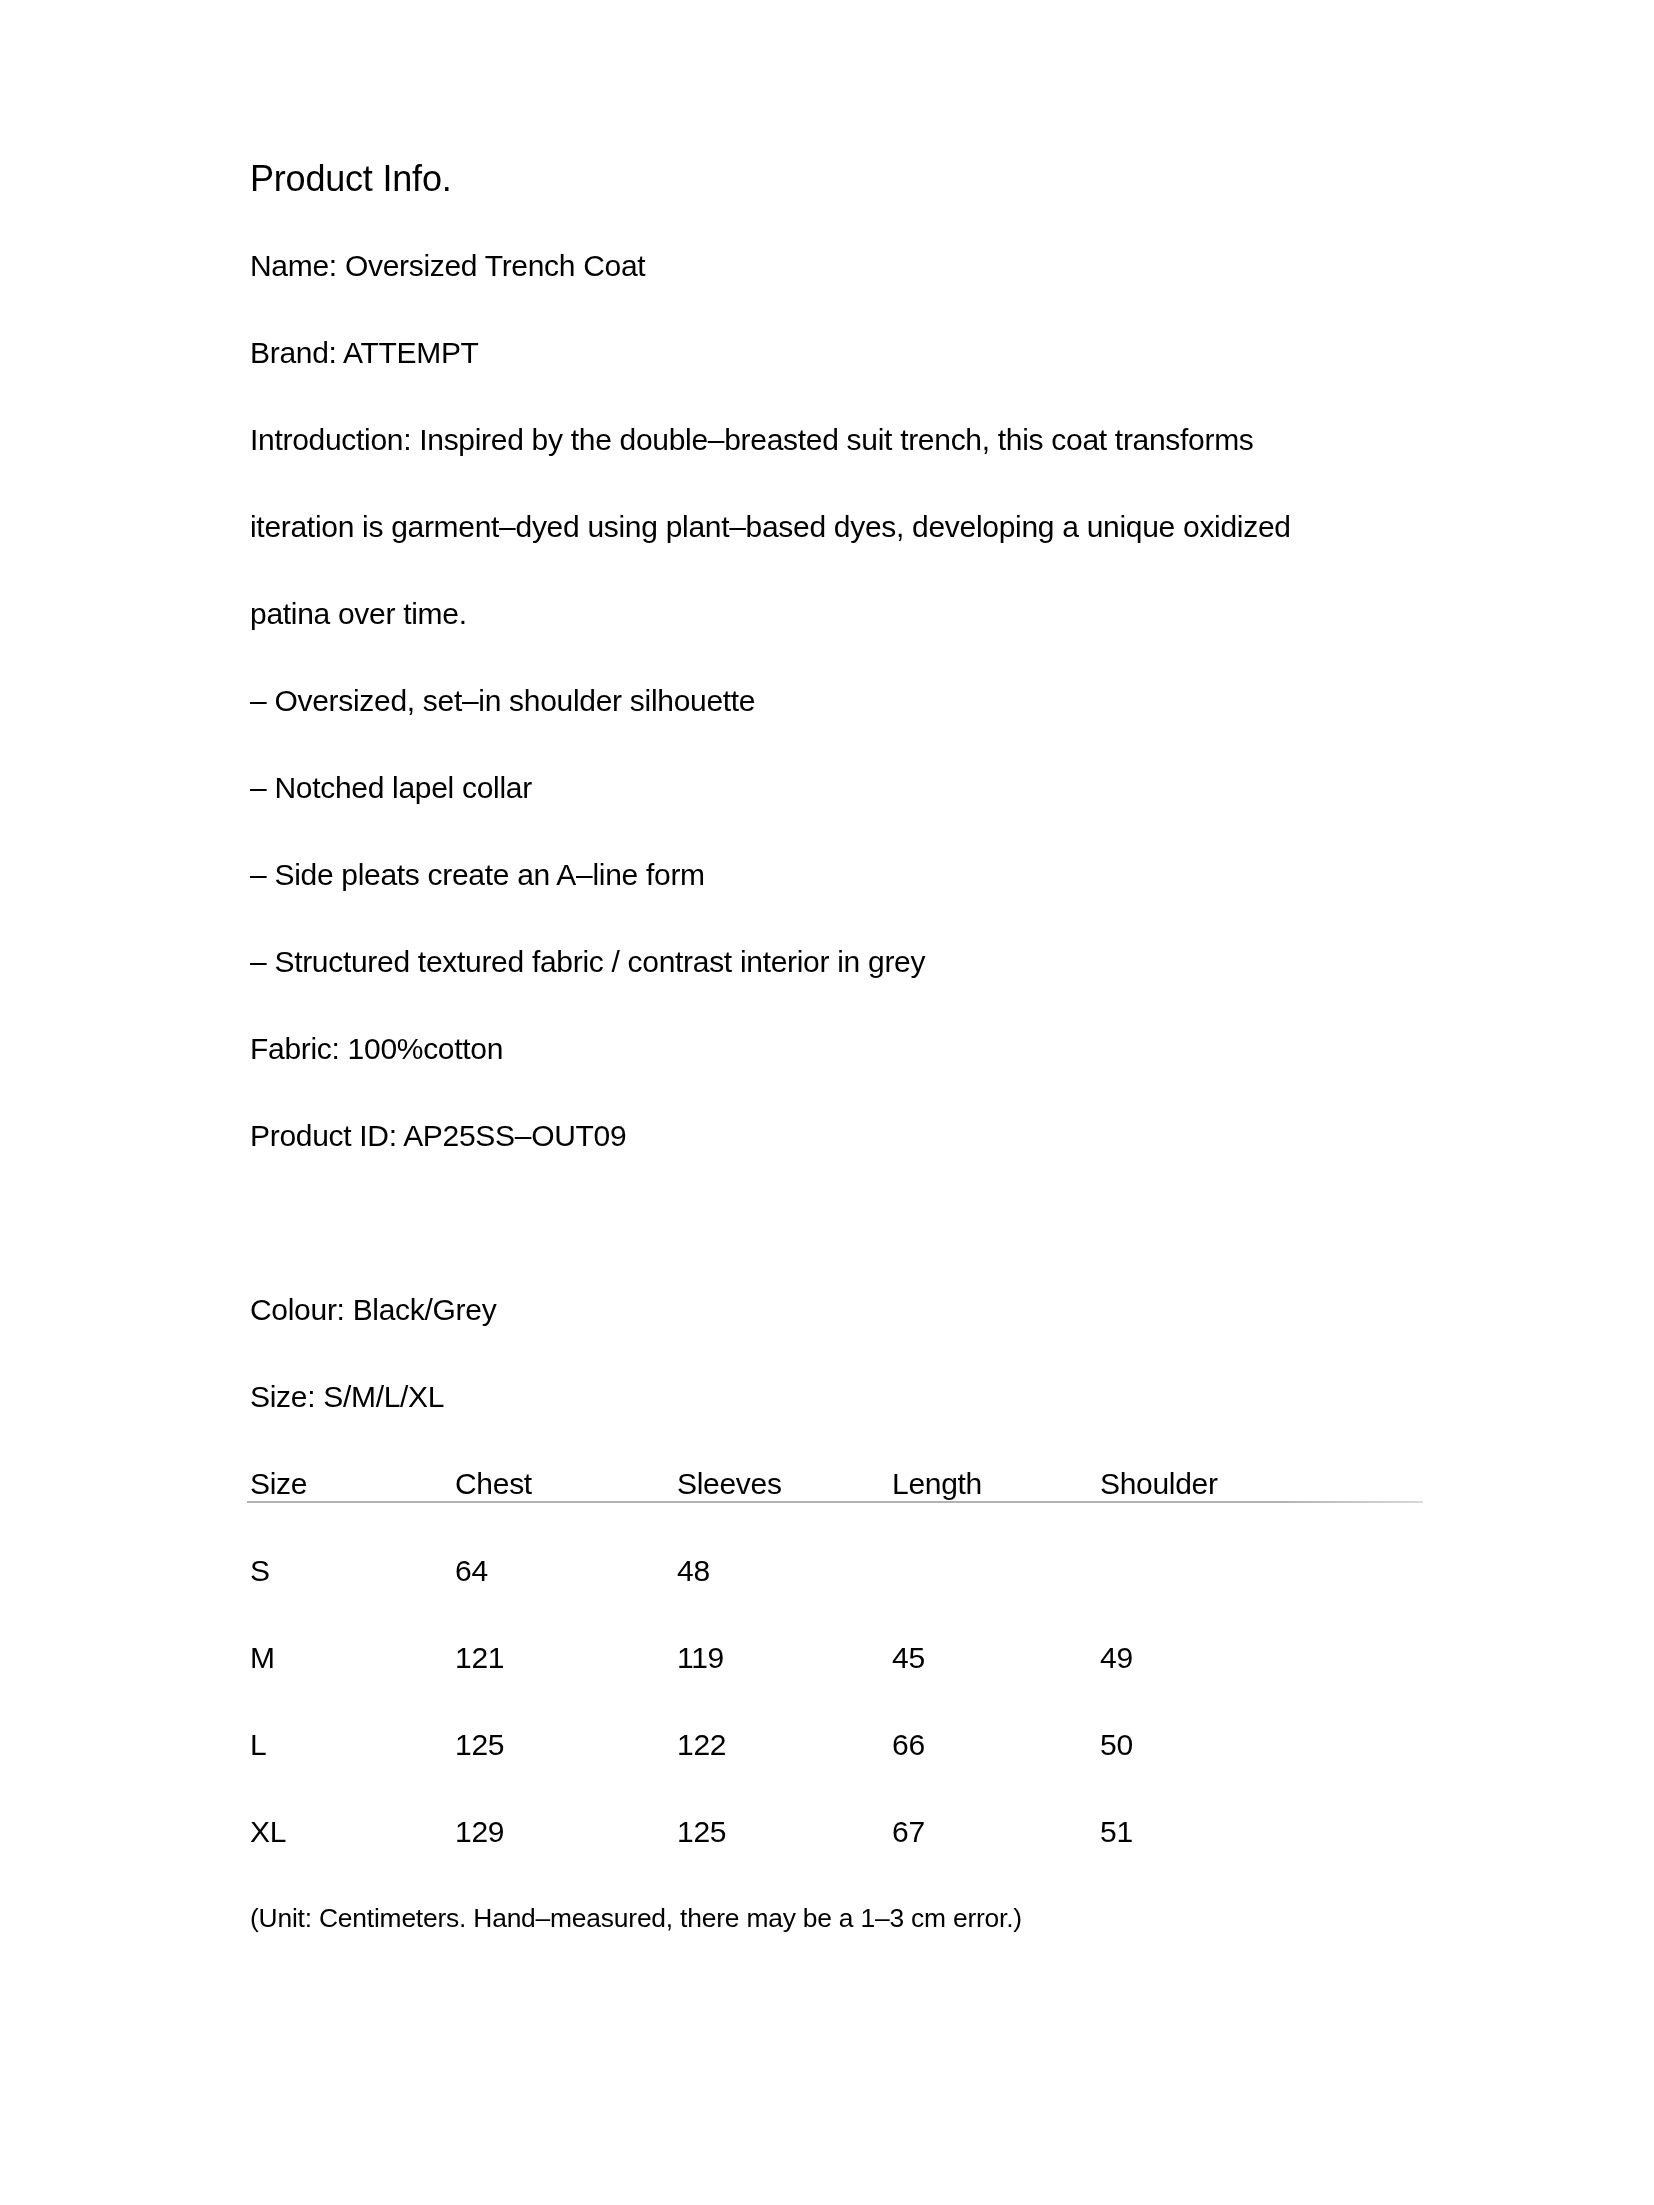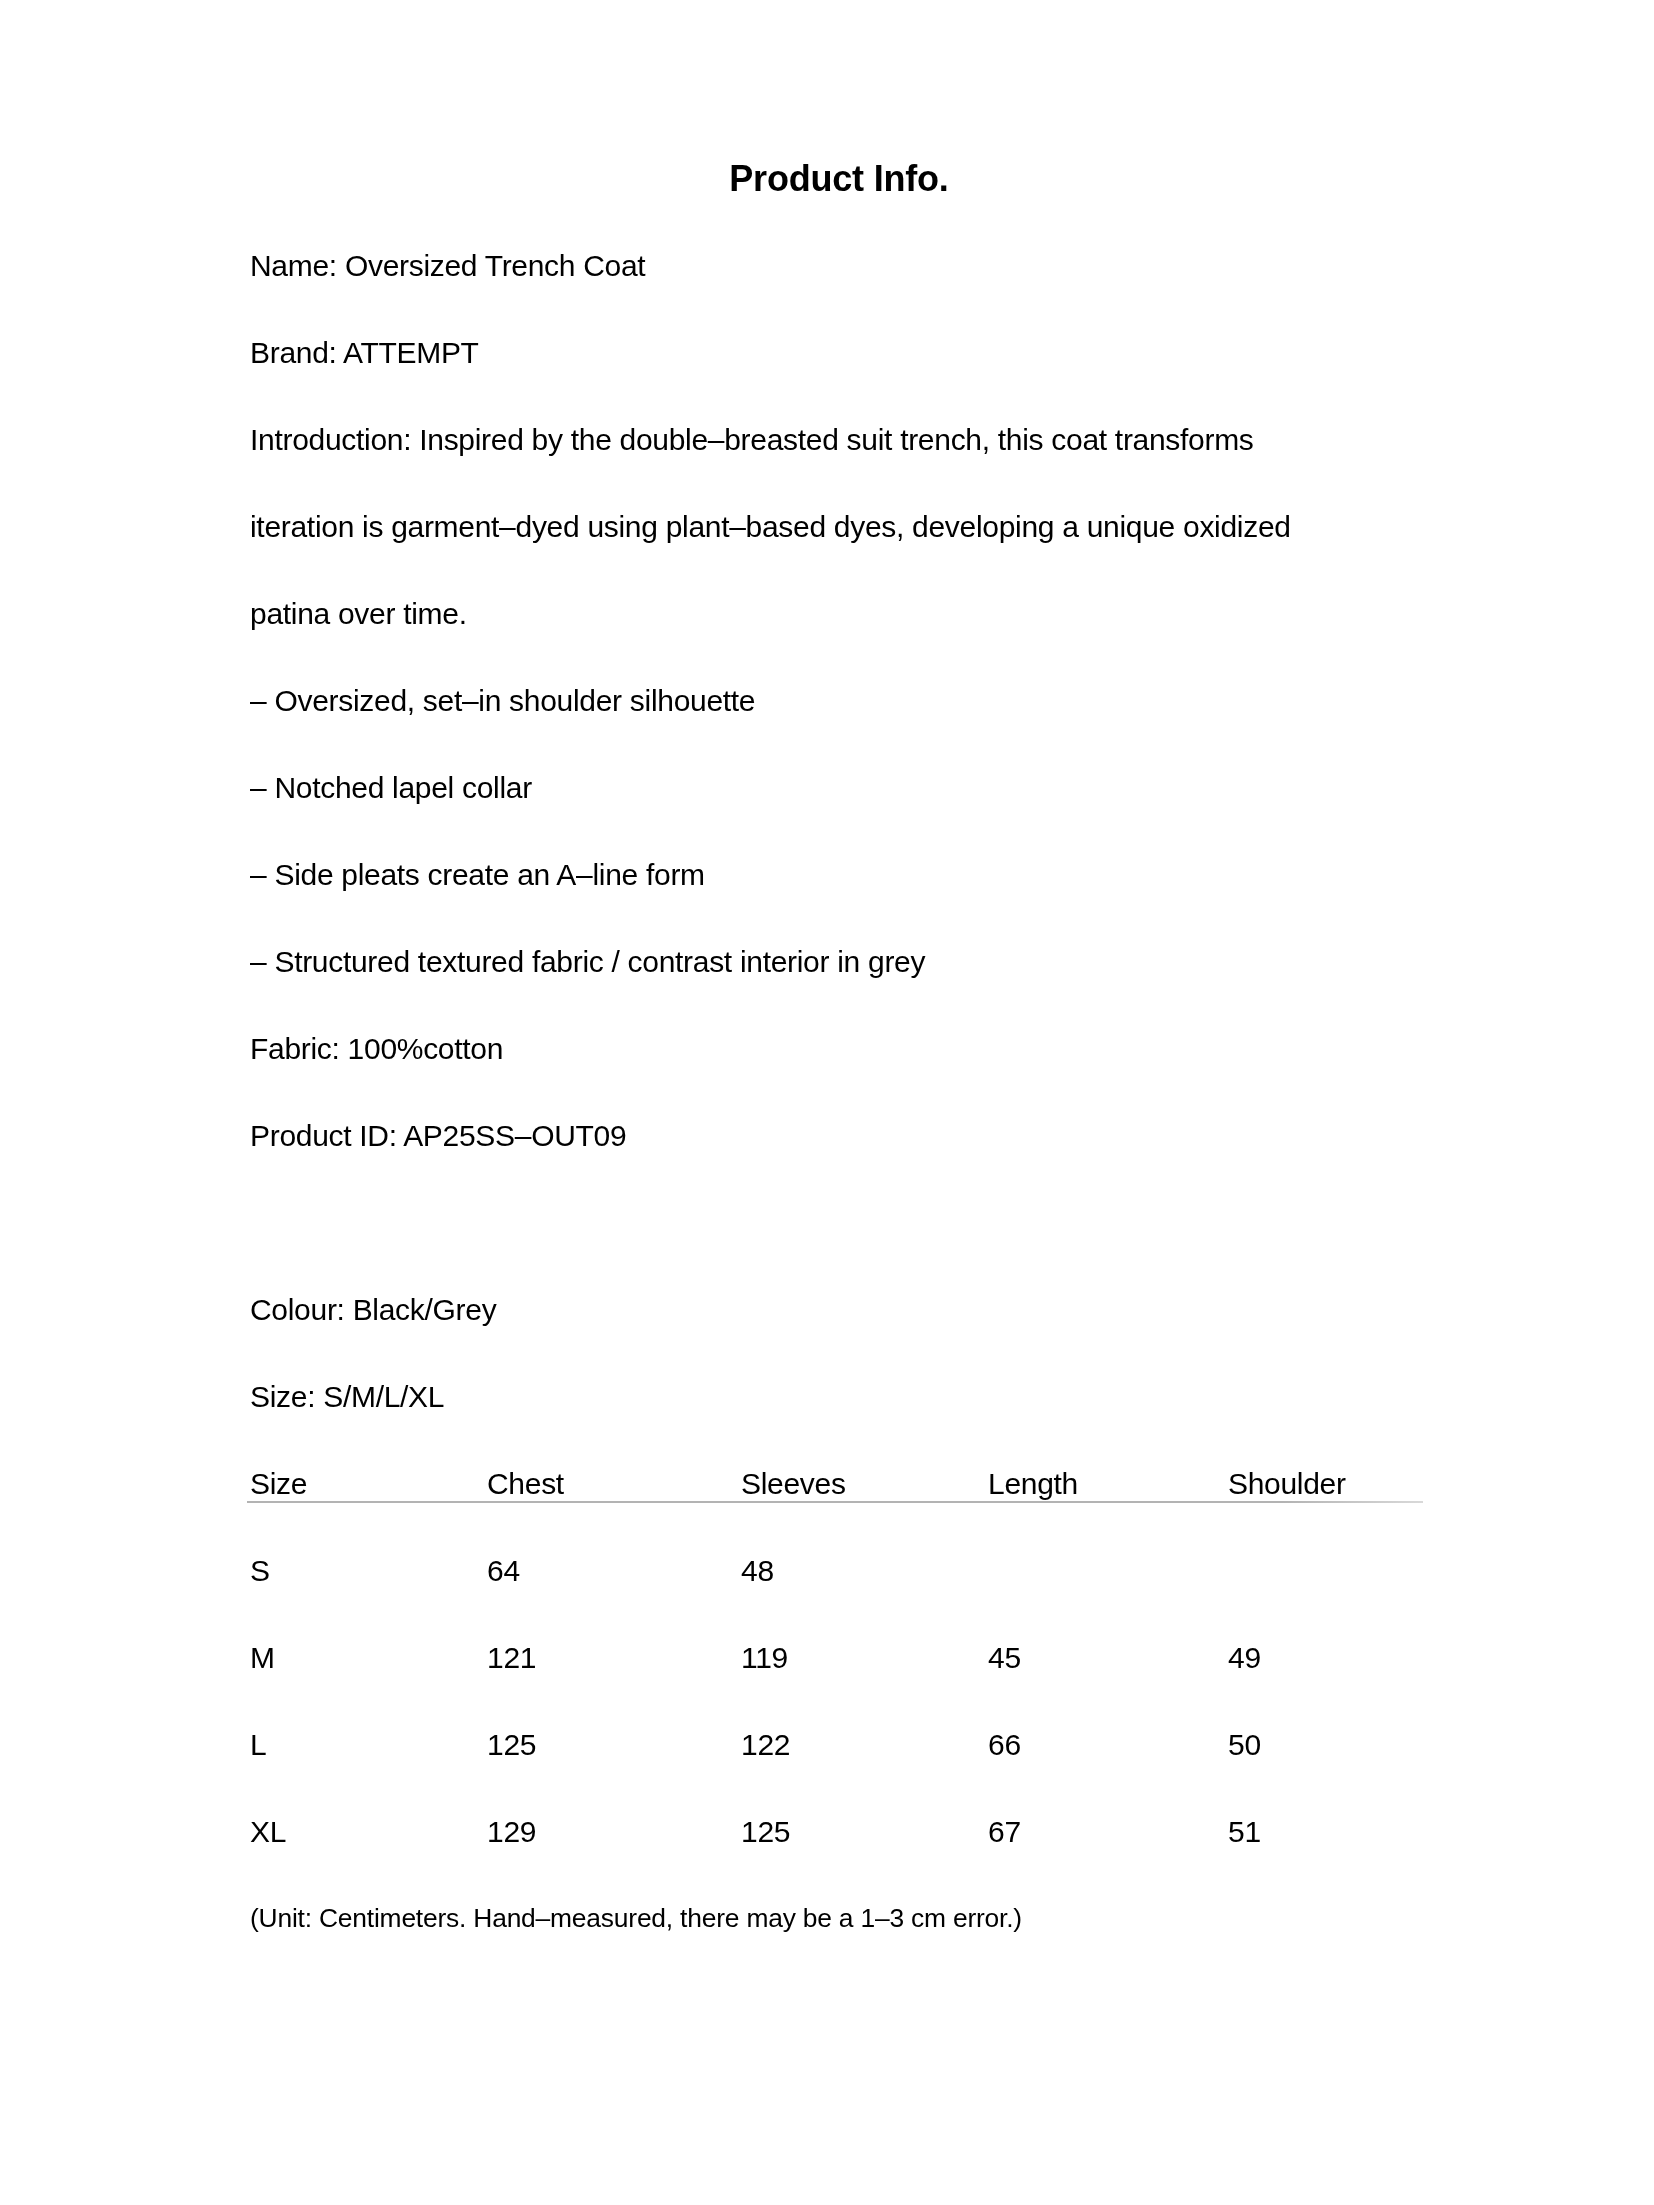--- a/index.html
+++ b/index.html
@@ -15,45 +15,43 @@
   .content {
     position: absolute;
     left: 250px;
     top: 135px;
     width: 1178px;
   }
   .title-line {
     height: 87px;
     line-height: 87px;
     font-size: 36px;
-    font-weight: 700;
+    font-weight: 400;
     letter-spacing: -0.2px;
     white-space: nowrap;
-    text-align: center;
   }
   .line {
     height: 87px;
     line-height: 87px;
     font-size: 30px;
     letter-spacing: -0.3px;
     white-space: nowrap;
   }
   .spacer { height: 87px; }
   .divider {
     position: absolute;
     left: -3.5px;
     top: 1366px;
     width: 1176px;
     height: 2.1px;
     background: linear-gradient(90deg, #b3b3b3 0%, #b3b3b3 88%, #d9d9d9 100%);
   }
   .trow {
     display: grid;
     grid-template-columns: 205px 222px 215px 208px 1fr;
-    gap: 32px;
   }
   .tcell {
     height: 87px;
     line-height: 87px;
     font-size: 30px;
     letter-spacing: -0.3px;
     white-space: nowrap;
   }
   .footnote {
     height: 87px;

